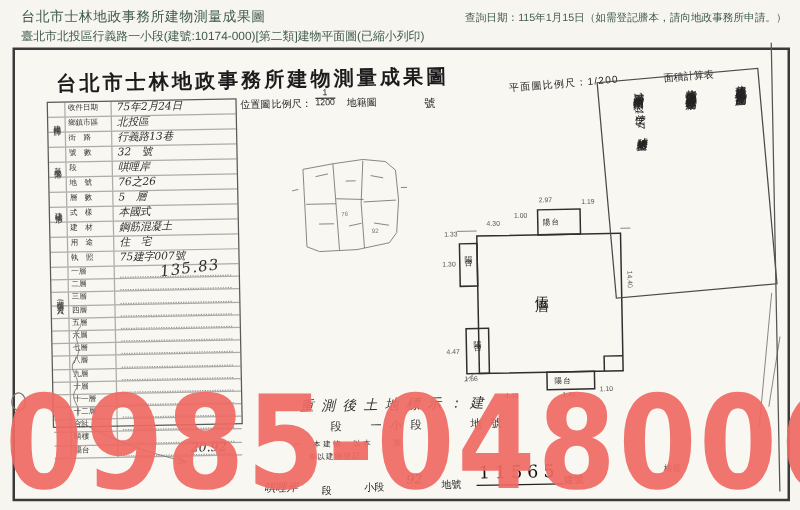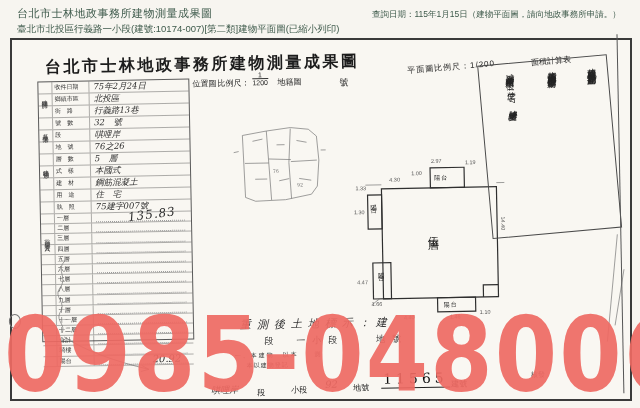--- a/index.html
+++ b/index.html
@@ -57,22 +57,22 @@
   #wm{left:4px;top:294px;font-size:88px;font-weight:bold;font-family:"DejaVu Sans",sans-serif;
       letter-spacing:2px;transform:scale(1.02,1.18);transform-origin:left top;
       opacity:.92;z-index:50;white-space:nowrap;}
   .line{stroke:#2f2f2f;stroke-width:1.2;fill:none;}
   .thin{stroke:#777;stroke-width:.7;fill:none;}
 </style>
 </head>
 <body>
 
 <div class="abs sys" id="sysTitle">台北市士林地政事務所建物測量成果圖</div>
-<div class="abs sys" id="queryDate">查詢日期：115年1月15日（建物平面圖，請向地政事務所申請。）</div>
-<div class="abs sys" id="subTitle">臺北市北投區行義路一小段(建號:10174-007)[第二類]建物平面圖(已縮小列印)</div>
+<div class="abs sys" id="queryDate">查詢日期：115年1月15日（如需登記謄本，請向地政事務所申請。）</div>
+<div class="abs sys" id="subTitle">臺北市北投區行義路一小段(建號:10174-000)[第二類]建物平面圖(已縮小列印)</div>
 
 <div class="abs" id="doc">
  <div id="tilt">
   <div class="abs ink" id="docTitle">台北市士林地政事務所建物測量成果圖</div>
 
   <span class="abs sm" style="left:183px;top:36px;">位置圖</span>
   <span class="abs sm" style="left:208px;top:36px;">比例尺：</span>
   <span class="abs frac" style="left:243px;top:30px;">
     <span class="n">1</span>
     <span>1200</span>

